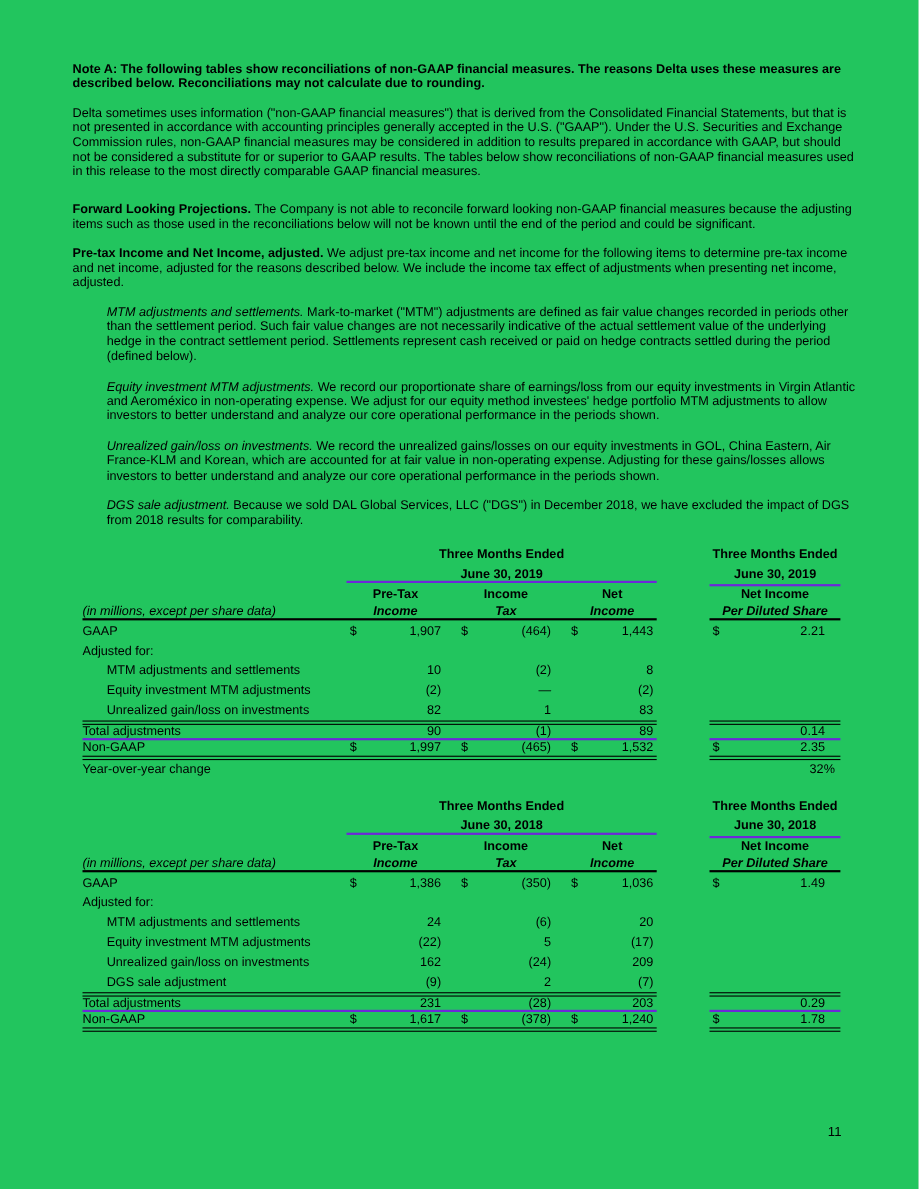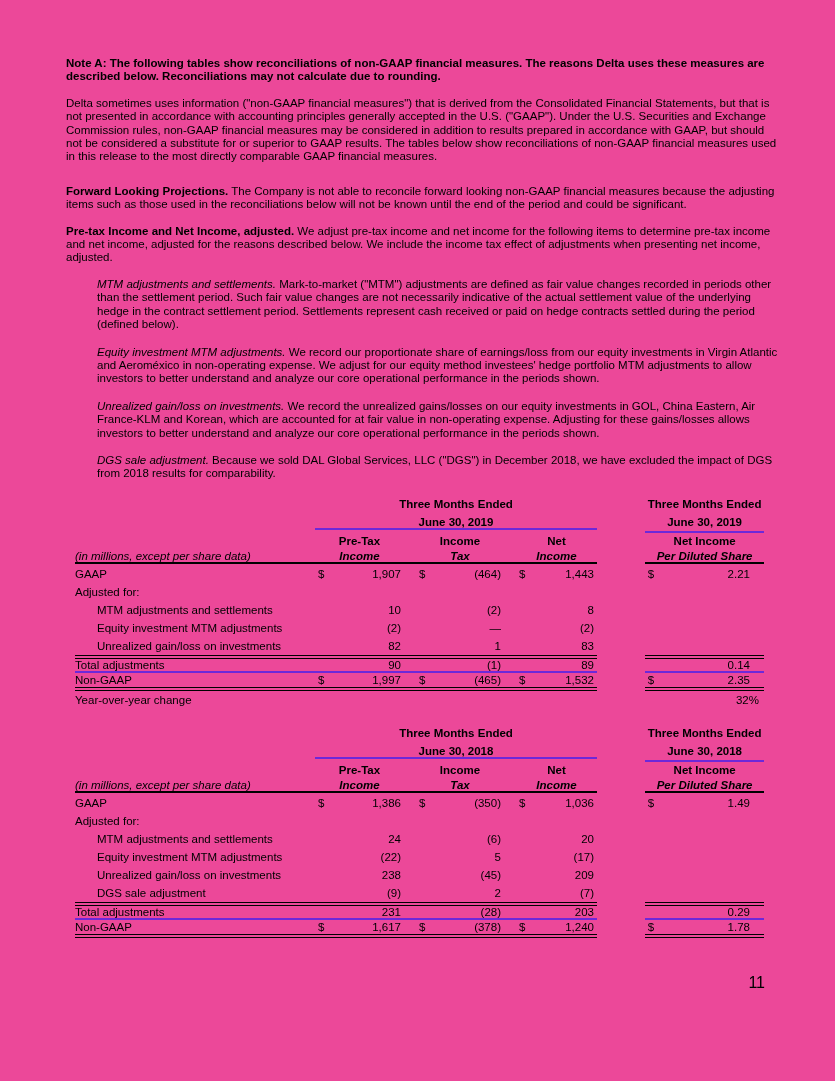--- a/index.html
+++ b/index.html
@@ -1,18 +1,18 @@
 <!DOCTYPE html>
 <html><head>
 <meta charset="utf-8">
 <style>
   html,body { margin:0; padding:0; background:#e8e8e8; }
   .page {
     position:relative; width:835px; height:1081px; margin:0 auto;
-    background:#ec4899; color:#000; overflow:hidden;
+    background:#22c55e; color:#000; overflow:hidden;
     font-family:"Liberation Sans", sans-serif; font-size:11.5px;
     box-sizing:border-box; padding:57px 57px 0 66px;
   }
   p { margin:0 0 13px 0; line-height:13.4px; max-width:712px; }
   p.note { font-weight:bold; }
   p.intro { margin-bottom:21px; }
   .lead-b { font-weight:bold; }
   .lead-i { font-style:italic; }
   p.ind { margin-left:31px; max-width:681px; margin-bottom:14px; }
 
@@ -36,21 +36,21 @@
   .h2 { height:16px; align-items:center; }
   .dr { height:18px; }
   .dr > div { height:18px; display:flex; align-items:center; }
   .uline { border-bottom:2px solid #6d28d9; }
   .grp { width:282px; text-align:center; box-sizing:border-box; }
   .hb  { border-bottom:2px solid #000;font-style:italic; }
   .ind-lbl { padding-left:22px; }
   .tot .tl, .tot .tr4v { border-top:4px double #000; border-bottom:2px solid #6d28d9; }
   .ng  .tl, .ng  .tr4v { border-bottom:4px double #000; }
   .yoyv { justify-content:flex-end; padding-right:5px; }
-  .pagenum { position:absolute; top:974px; right:70px; font-size:16px; }
+  .pagenum { position:absolute; top:1022px; right:70px; font-size:12px; }
 </style>
 </head>
 <body>
 
 <div class="page">
 
   <p class="note">Note A: The following tables show reconciliations of non-GAAP financial measures. The reasons Delta uses these measures are described below. Reconciliations may not calculate due to rounding.</p>
 
   <p class="intro">Delta sometimes uses information ("non-GAAP financial measures") that is derived from the Consolidated Financial Statements, but that is not presented in accordance with accounting principles generally accepted in the U.S. ("GAAP"). Under the U.S. Securities and Exchange Commission rules, non-GAAP financial measures may be considered in addition to results prepared in accordance with GAAP, but should not be considered a substitute for or superior to GAAP results. The tables below show reconciliations of non-GAAP financial measures used in this release to the most directly comparable GAAP financial measures.</p>
 
@@ -385,26 +385,26 @@
       </div>
       <div class="tg"></div>
         <div class="tr4v"></div>
     </div>
 
     <div class="trow dr">
       <div class="tl">
           <span class="lbl ind-lbl">Unrealized gain/loss on investments</span>
         <span class="c c1">
             <span class="d"></span>
-            <span class="v">238</span>
-          </span>
-          <span class="sp"></span>
-        <span class="c c2">
-            <span class="d"></span>
-            <span class="v">(45)</span>
+            <span class="v">162</span>
+          </span>
+          <span class="sp"></span>
+        <span class="c c2">
+            <span class="d"></span>
+            <span class="v">(24)</span>
           </span>
           <span class="sp"></span>
         <span class="c c3">
             <span class="d"></span>
             <span class="v">209</span>
           </span>
       </div>
       <div class="tg"></div>
         <div class="tr4v"></div>
     </div>

